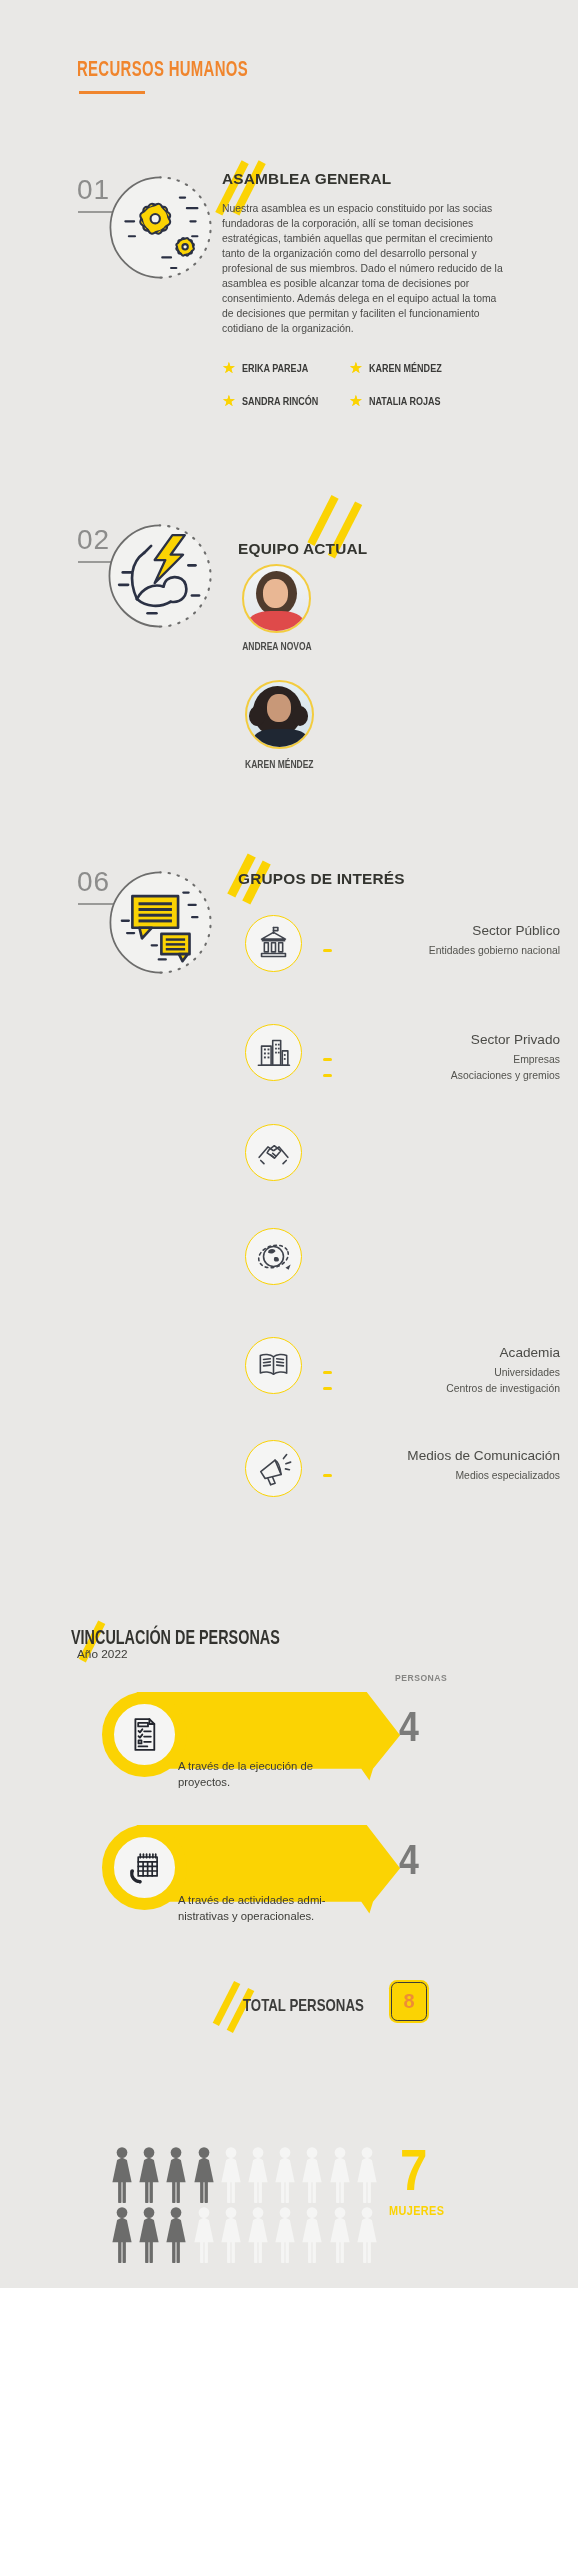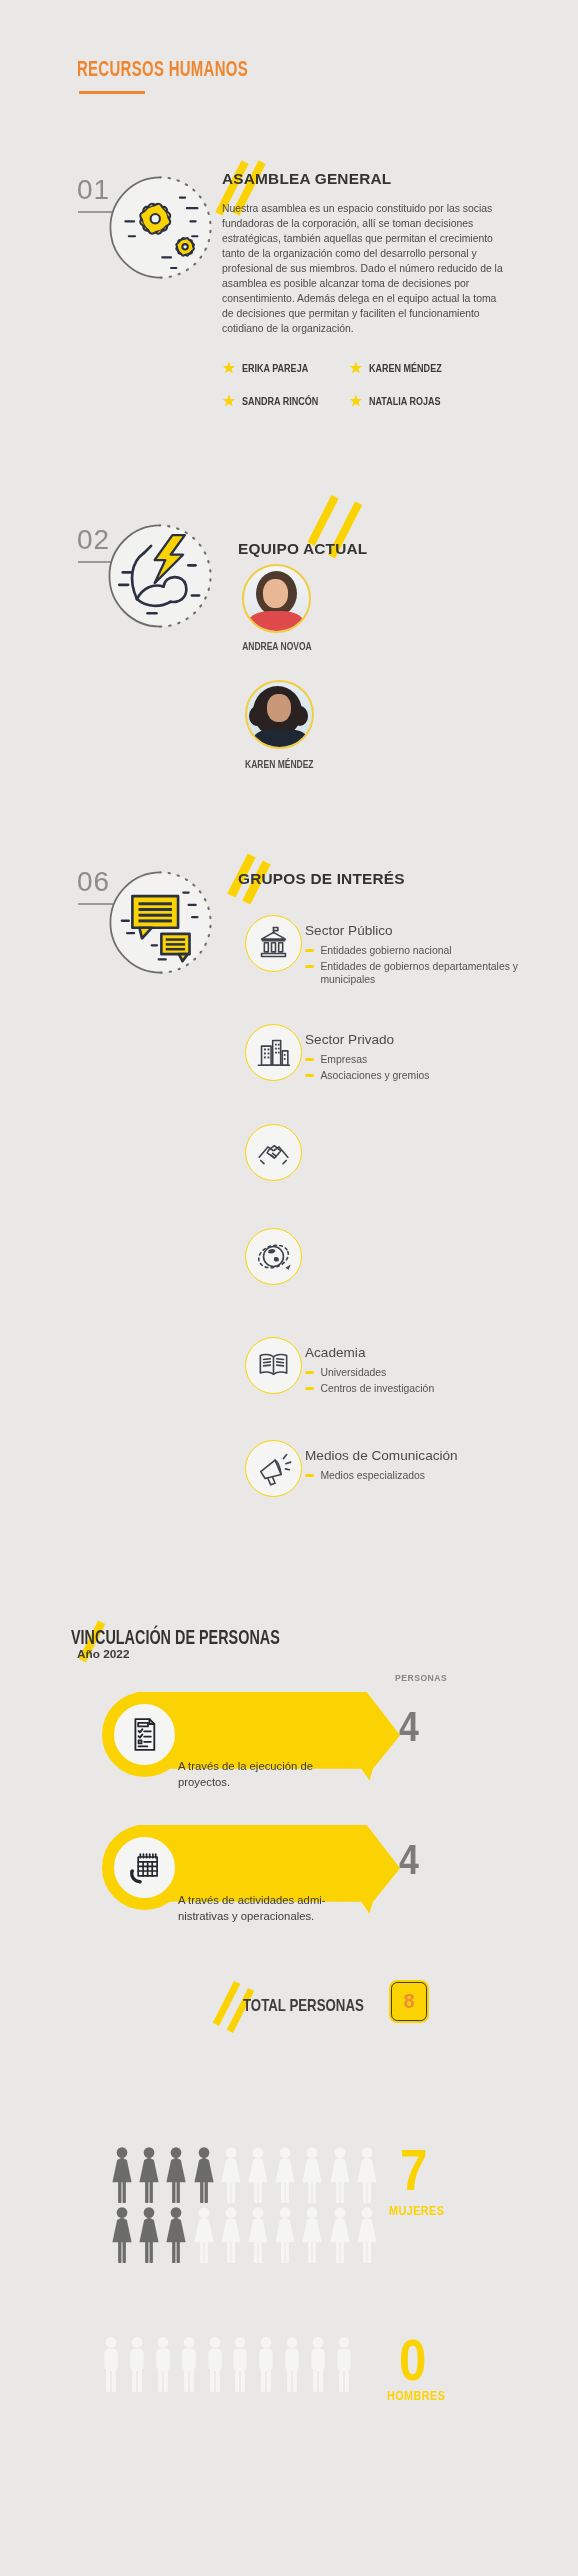--- a/index.html
+++ b/index.html
@@ -1,16 +1,16 @@
 <!DOCTYPE html>
 <html style="font-size:14.5px"><head>
 <meta charset="utf-8">
 <style>
   html,body{margin:0;padding:0;}
-  #page{position:relative;width:579px;height:2576px;background:#E9E8E6;overflow:hidden;
+  #page{position:relative;width:579px;height:2288px;background:#E9E8E6;overflow:hidden;
         font-family:"Liberation Sans",sans-serif;color:#3C3C38;}
   .abs{position:absolute;}
 
   
   .hdr-title{left:77px;top:56px;font-size:22.6px;font-weight:bold;color:#F0852D;
              transform:scaleX(.66);transform-origin:left top;white-space:nowrap;letter-spacing:0.5px;}
   .hdr-rule{left:79px;top:91px;width:66px;height:2.7px;background:#F0852D;}
 
   
   .sec-num{font-size:28px;color:#8C8C8B;letter-spacing:0.9px;}
@@ -28,28 +28,28 @@
   .avatar{width:69px;height:69px;border-radius:50%;border:2.3px solid #F3CC3F;box-sizing:border-box;
           overflow:hidden;position:absolute;}
   .avatar .hair,.avatar .face,.avatar .body,.avatar .curl{position:absolute;}
   .photo-name{width:127px;text-align:center;font-size:10px;font-weight:bold;color:#4A4A48;}
   .photo-name span{display:inline-block;transform:scaleX(.85);white-space:nowrap;}
 
   
   .group{display:flex;align-items:flex-start;}
   .gcircle{width:57px;height:57px;border-radius:50%;border:1.8px solid #FBD303;background:#F5F5F4;
            box-sizing:border-box;display:flex;align-items:center;justify-content:center;flex:0 0 auto;}
-  .gtext{margin-left:3px;padding-top:8.2px;width:237px;}
+  .gtext{margin-left:21px;padding-top:8.2px;width:237px;text-align:right;}
   .gtitle{font-size:13.6px;color:#4B4B47;margin-bottom:5.4px;}
   .gitem{position:relative;padding-left:15.4px;font-size:10.4px;line-height:13.6px;color:#53534E;margin-bottom:2.7px;}
   .dash{position:absolute;left:0;top:5px;width:9px;height:3.2px;border-radius:1.8px;background:#FBD303;}
 
   
   .vinc-title{font-size:20px;font-weight:bold;color:#33332F;transform:scaleX(.72);transform-origin:left top;white-space:nowrap;z-index:3;}
-  .vinc-sub{font-size:11.8px;font-weight:bold;color:#3C3C38;z-index:3;}
+  .vinc-sub{font-size:11.8px;font-weight:normal;color:#3C3C38;z-index:3;}
   .col-personas{font-size:8.6px;font-weight:bold;color:#858583;letter-spacing:0.5px;}
   .banner{z-index:1;}
   .ring{width:85px;height:85px;border-radius:50%;border:12.7px solid #FBD303;background:#F5F5F4;
         box-sizing:border-box;z-index:2;display:flex;align-items:center;justify-content:center;}
   .arrow-text{z-index:3;font-size:11.3px;line-height:16.3px;color:#3C3C38;margin-top:44px;}
   .big4{font-size:42px;font-weight:bold;color:#7B7B7A;transform:scaleX(.85);transform-origin:left top;}
   .total-label{font-size:17px;font-weight:bold;color:#3C3C3A;transform:scaleX(.78);transform-origin:left top;white-space:nowrap;z-index:3;}
   .total-box{width:40px;height:43px;background:#FBD303;border-radius:8.2px;z-index:2;}
   .total-box .inner{position:absolute;left:2.3px;top:2.3px;right:2.3px;bottom:2.3px;border:1.4px solid #3A3A38;
         border-radius:6.3px;display:flex;align-items:center;justify-content:center;}
@@ -224,21 +224,20 @@
         <line x1="18" y1="28.5" x2="46" y2="28.5"></line>
         <rect x="20.5" y="31" width="5" height="11.5"></rect>
         <rect x="29.5" y="31" width="5" height="11.5"></rect>
         <rect x="38.5" y="31" width="5" height="11.5"></rect>
         <rect x="17" y="44.5" width="30" height="3.8"></rect>
       </svg>
     </div>
     <div class="gtext">
       <div class="gtitle">Sector Público</div>
       <div class="gitem"><span class="dash"></span><span>Entidades gobierno nacional</span></div>
-      <div class="gitem"><span class="dash"></span><span>Entidades de gobiernos departamentales y municipales</span></div>
     </div>
   </div>
 
   <div class="abs group" style="left:245px;top:1024px;">
     <div class="gcircle">
       <svg width="51" height="51" viewBox="0 0 64 64" class="lineicon">
         <rect x="17" y="24" width="12" height="24"></rect>
         <rect x="31" y="17" width="10" height="31"></rect>
         <rect x="43" y="30" width="7" height="18"></rect>
         <line x1="13" y1="48" x2="52" y2="48"></line>

